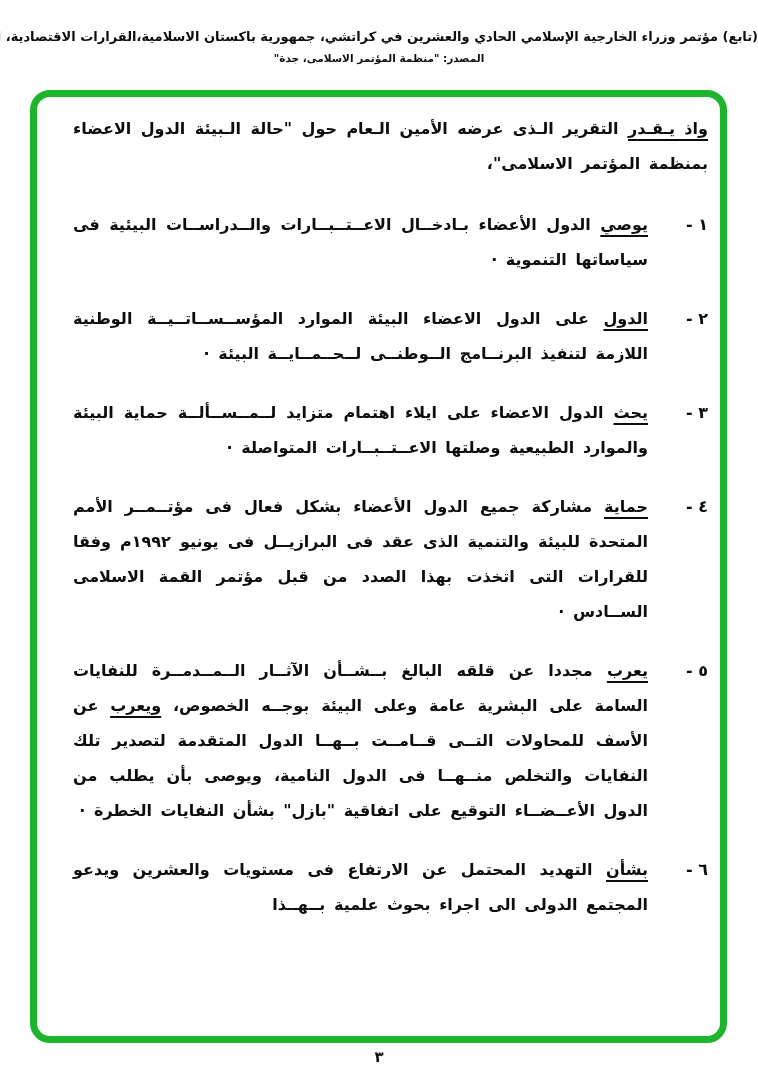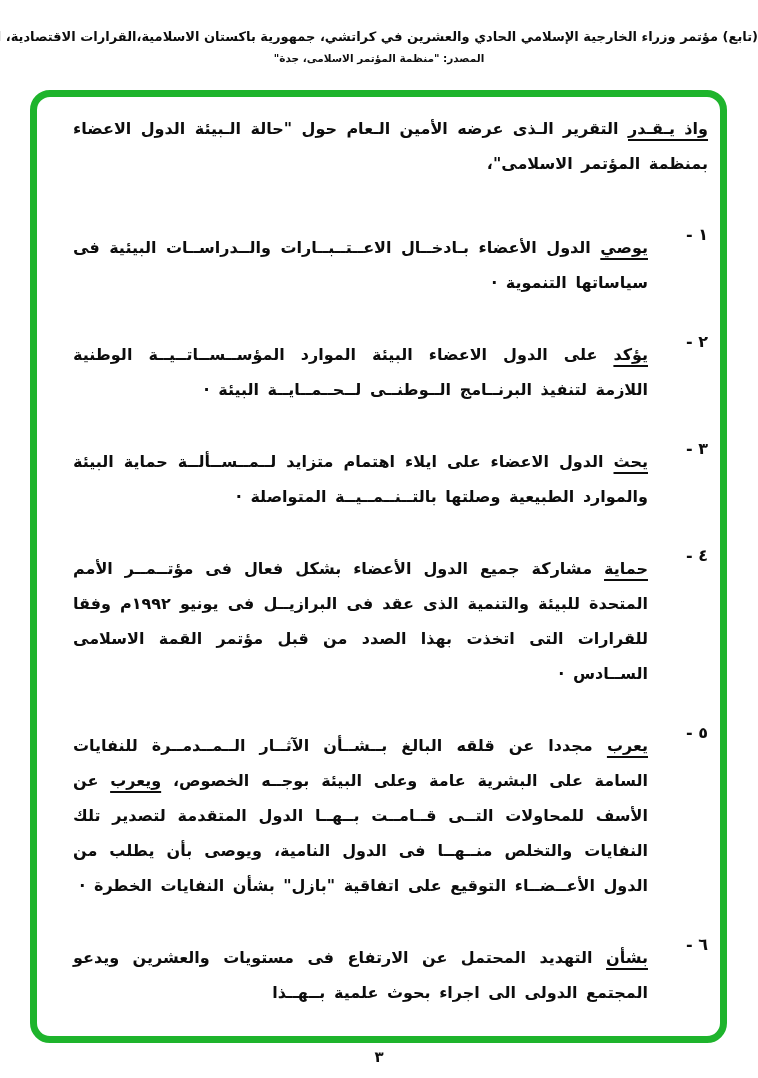--- a/index.html
+++ b/index.html
@@ -31,37 +31,37 @@
     overflow:hidden;
   }
   .doc-content{
     direction:rtl;
     padding:10px 12px 0 36px;
     font-size:16px;
     font-weight:700;
     line-height:35px;
   }
   .intro{
-    margin:4px 0 36px 0;
+    margin:4px 0 26px 0;
     text-align:justify;
     word-spacing:3px;
   }
   .item{
     display:flex;
     flex-direction:row; 
     margin:0 0 24px 0;
   }
   .item .num{
     flex:0 0 34px;
     white-space:nowrap;
     text-align:right;
   }
   .item .txt{
     flex:1 1 auto;
-    margin:13px 26px 0 0;
+    margin:0 26px 0 0;
     text-align:justify;
     word-spacing:3px;
   }
   .u{
     text-decoration:underline;
     text-decoration-thickness:1.5px;
     text-underline-offset:5px;
   }
   .page-footer{
     position:absolute;left:0;top:1048px;width:758px;
@@ -80,25 +80,25 @@
 <main class="doc-box" style="border-color: rgb(30, 180, 44);">
   <div class="doc-content">
     <p class="intro"><span class="u">واذ يـقـدر</span><span> التقرير الـذى عرضه الأمين الـعام حول "حالة الـبيئة الدول الاعضاء بمنظمة المؤتمر الاسلامى"،</span></p>
     <div>
         <div class="item">
           <span class="num">١ -</span>
           <p class="txt"><span class="u">يوصي</span><span> الدول الأعضاء بـادخــال الاعــتــبــارات والــدراســات البيئية فى سياساتها التنموية ·</span></p>
         </div>
         <div class="item">
           <span class="num">٢ -</span>
-          <p class="txt"><span class="u">يؤكد</span><span> على الدول الاعضاء البيئة الموارد المؤســســاتــيــة الوطنية اللازمة لتنفيذ البرنــامج الــوطنــى لــحــمــايــة البيئة ·</span></p>
+          <p class="txt"><span class="u">الدول</span><span> على الدول الاعضاء البيئة الموارد المؤســســاتــيــة الوطنية اللازمة لتنفيذ البرنــامج الــوطنــى لــحــمــايــة البيئة ·</span></p>
         </div>
         <div class="item">
           <span class="num">٣ -</span>
-          <p class="txt"><span class="u">يحث</span><span> الدول الاعضاء على ايلاء اهتمام متزايد لــمــســألــة حماية البيئة والموارد الطبيعية وصلتها بالتــنــمــيــة المتواصلة ·</span></p>
+          <p class="txt"><span class="u">يحث</span><span> الدول الاعضاء على ايلاء اهتمام متزايد لــمــســألــة حماية البيئة والموارد الطبيعية وصلتها الاعــتــبــارات المتواصلة ·</span></p>
         </div>
         <div class="item">
           <span class="num">٤ -</span>
           <p class="txt"><span class="u">حماية</span><span> مشاركة جميع الدول الأعضاء بشكل فعال فى مؤتــمــر الأمم المتحدة للبيئة والتنمية الذى عقد فى البرازيــل فى يونيو ١٩٩٢م وفقا للقرارات التى اتخذت بهذا الصدد من قبل مؤتمر القمة الاسلامى الســادس ·</span></p>
         </div>
         <div class="item">
           <span class="num">٥ -</span>
           <p class="txt"><span class="u">يعرب</span><span> مجددا عن قلقه البالغ بــشــأن الآثــار الــمــدمــرة للنفايات السامة على البشرية عامة وعلى البيئة بوجــه الخصوص، </span><span class="u">ويعرب</span><span> عن الأسف للمحاولات التــى قــامــت بــهــا الدول المتقدمة لتصدير تلك النفايات والتخلص منــهــا فى الدول النامية، ويوصى بأن يطلب من الدول الأعــضــاء التوقيع على اتفاقية "بازل" بشأن النفايات الخطرة ·</span></p>
         </div>
         <div class="item">

